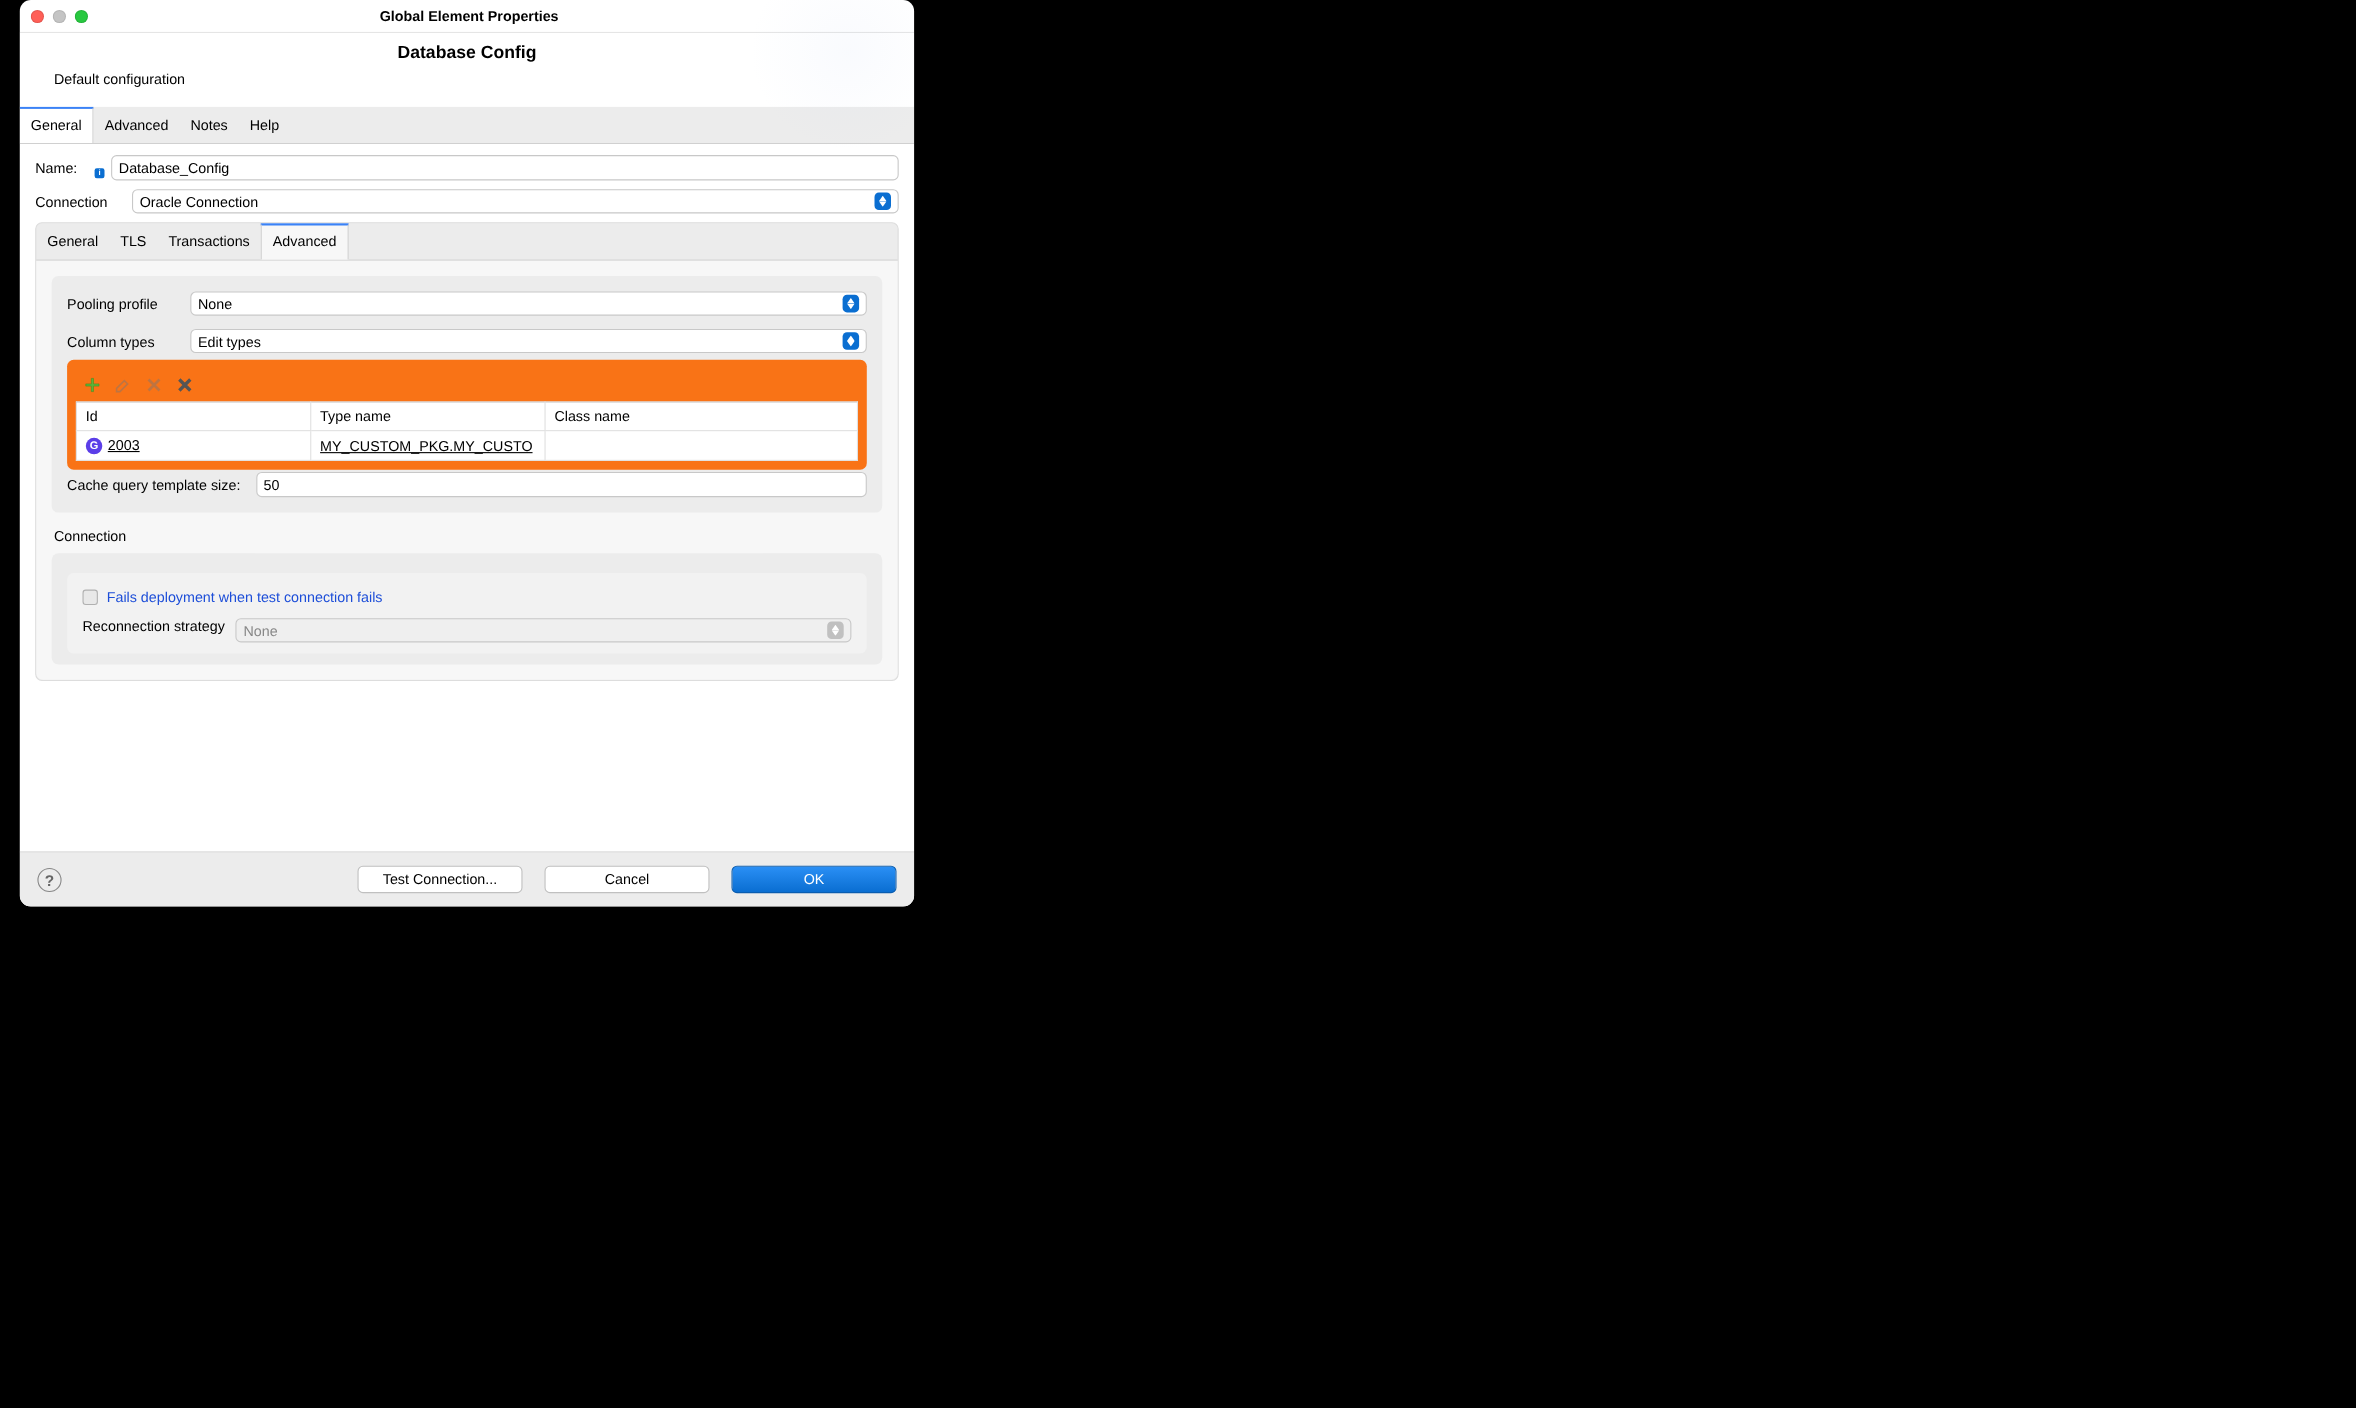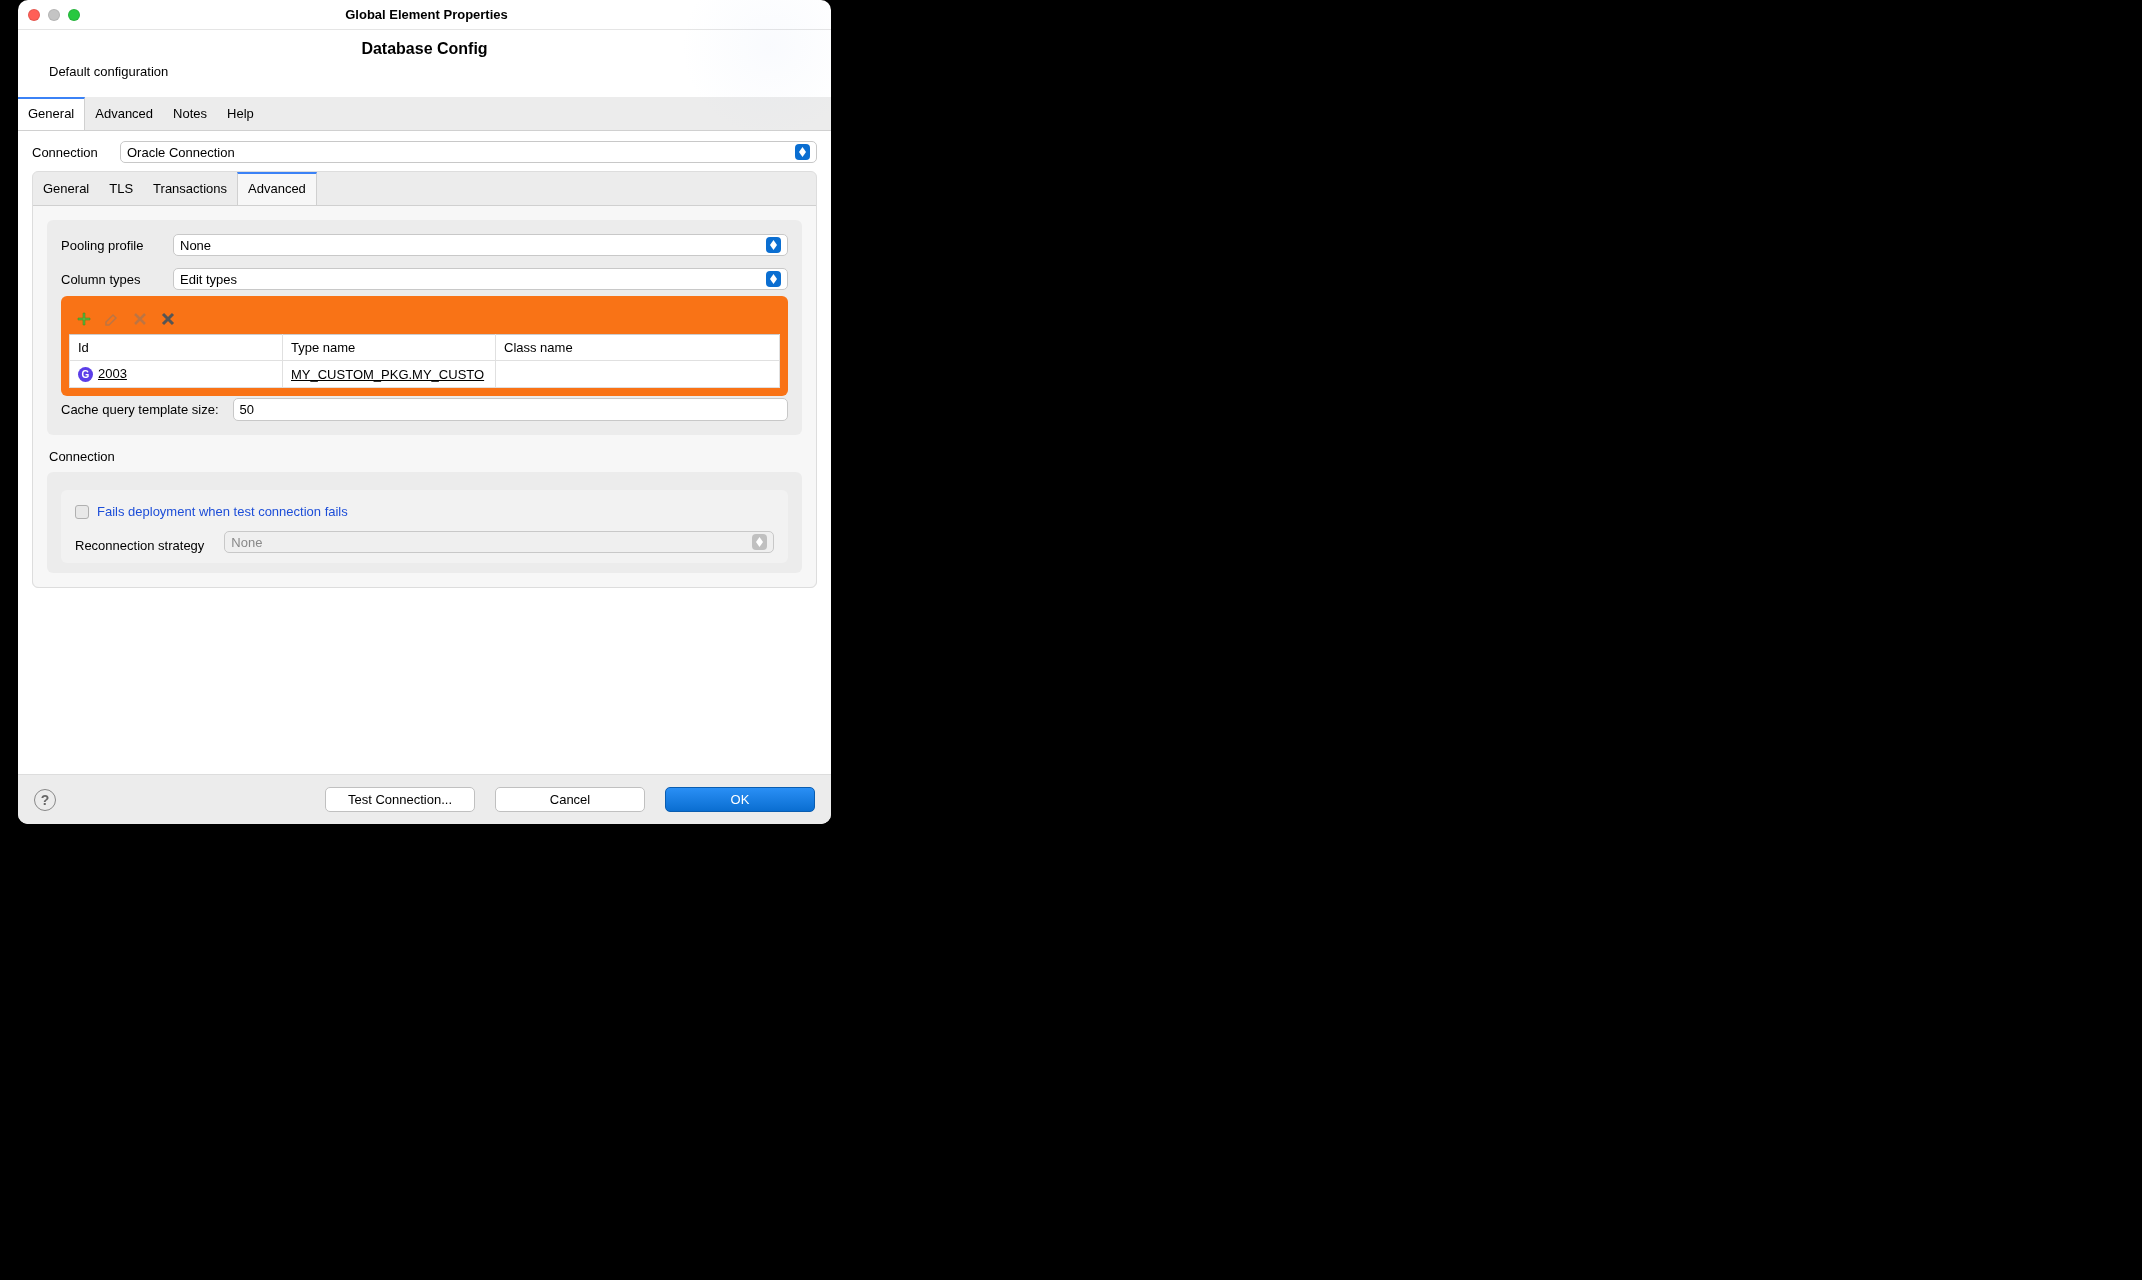--- a/index.html
+++ b/index.html
@@ -257,22 +257,22 @@
   input[type=checkbox]:disabled { background: #e8e8e8; }
   .sub-conn {
     background: #f2f2f2;
     border-radius: 6px;
     padding: 10px 14px;
     margin-top: 8px;
   }
   .sub-conn .chk-row span { color: #1d4ed8; }
   .strategy-row {
     display: flex;
-    align-items: flex-end;
-    gap: 20px;
+    align-items: flex-start;
+    gap: 10px;
     margin-top: 8px;
   }
   .strategy-row label { font-size: 13px; }
   .footer {
     border-top: 1px solid #ddd;
     background: #ececec;
     padding: 12px 16px;
     display: flex;
     align-items: center;
     gap: 20px;
@@ -320,20 +320,25 @@
   </div>
 
   <div class="tabs">
     <div class="tab active">General</div>
     <div class="tab">Advanced</div>
     <div class="tab">Notes</div>
     <div class="tab">Help</div>
   </div>
 
   <div class="body">
+    <div class="row">
+      <label class="name-lbl">Name:</label>
+      <span class="info-badge">i</span>
+      <input class="text" value="Database_Config" style="">
+    </div>
     <div class="row">
       <label class="conn-lbl">Connection</label>
       <div class="select-wrap">
         <span class="val">Oracle Connection</span>
         <span class="updown">
           <svg viewBox="0 0 7 5">
               <path d="M0 5 L3.5 0 L7 5 Z" fill="#fff"></path>
             </svg>
           <svg viewBox="0 0 7 5">
               <path d="M0 0 L3.5 5 L7 0 Z" fill="#fff"></path>

